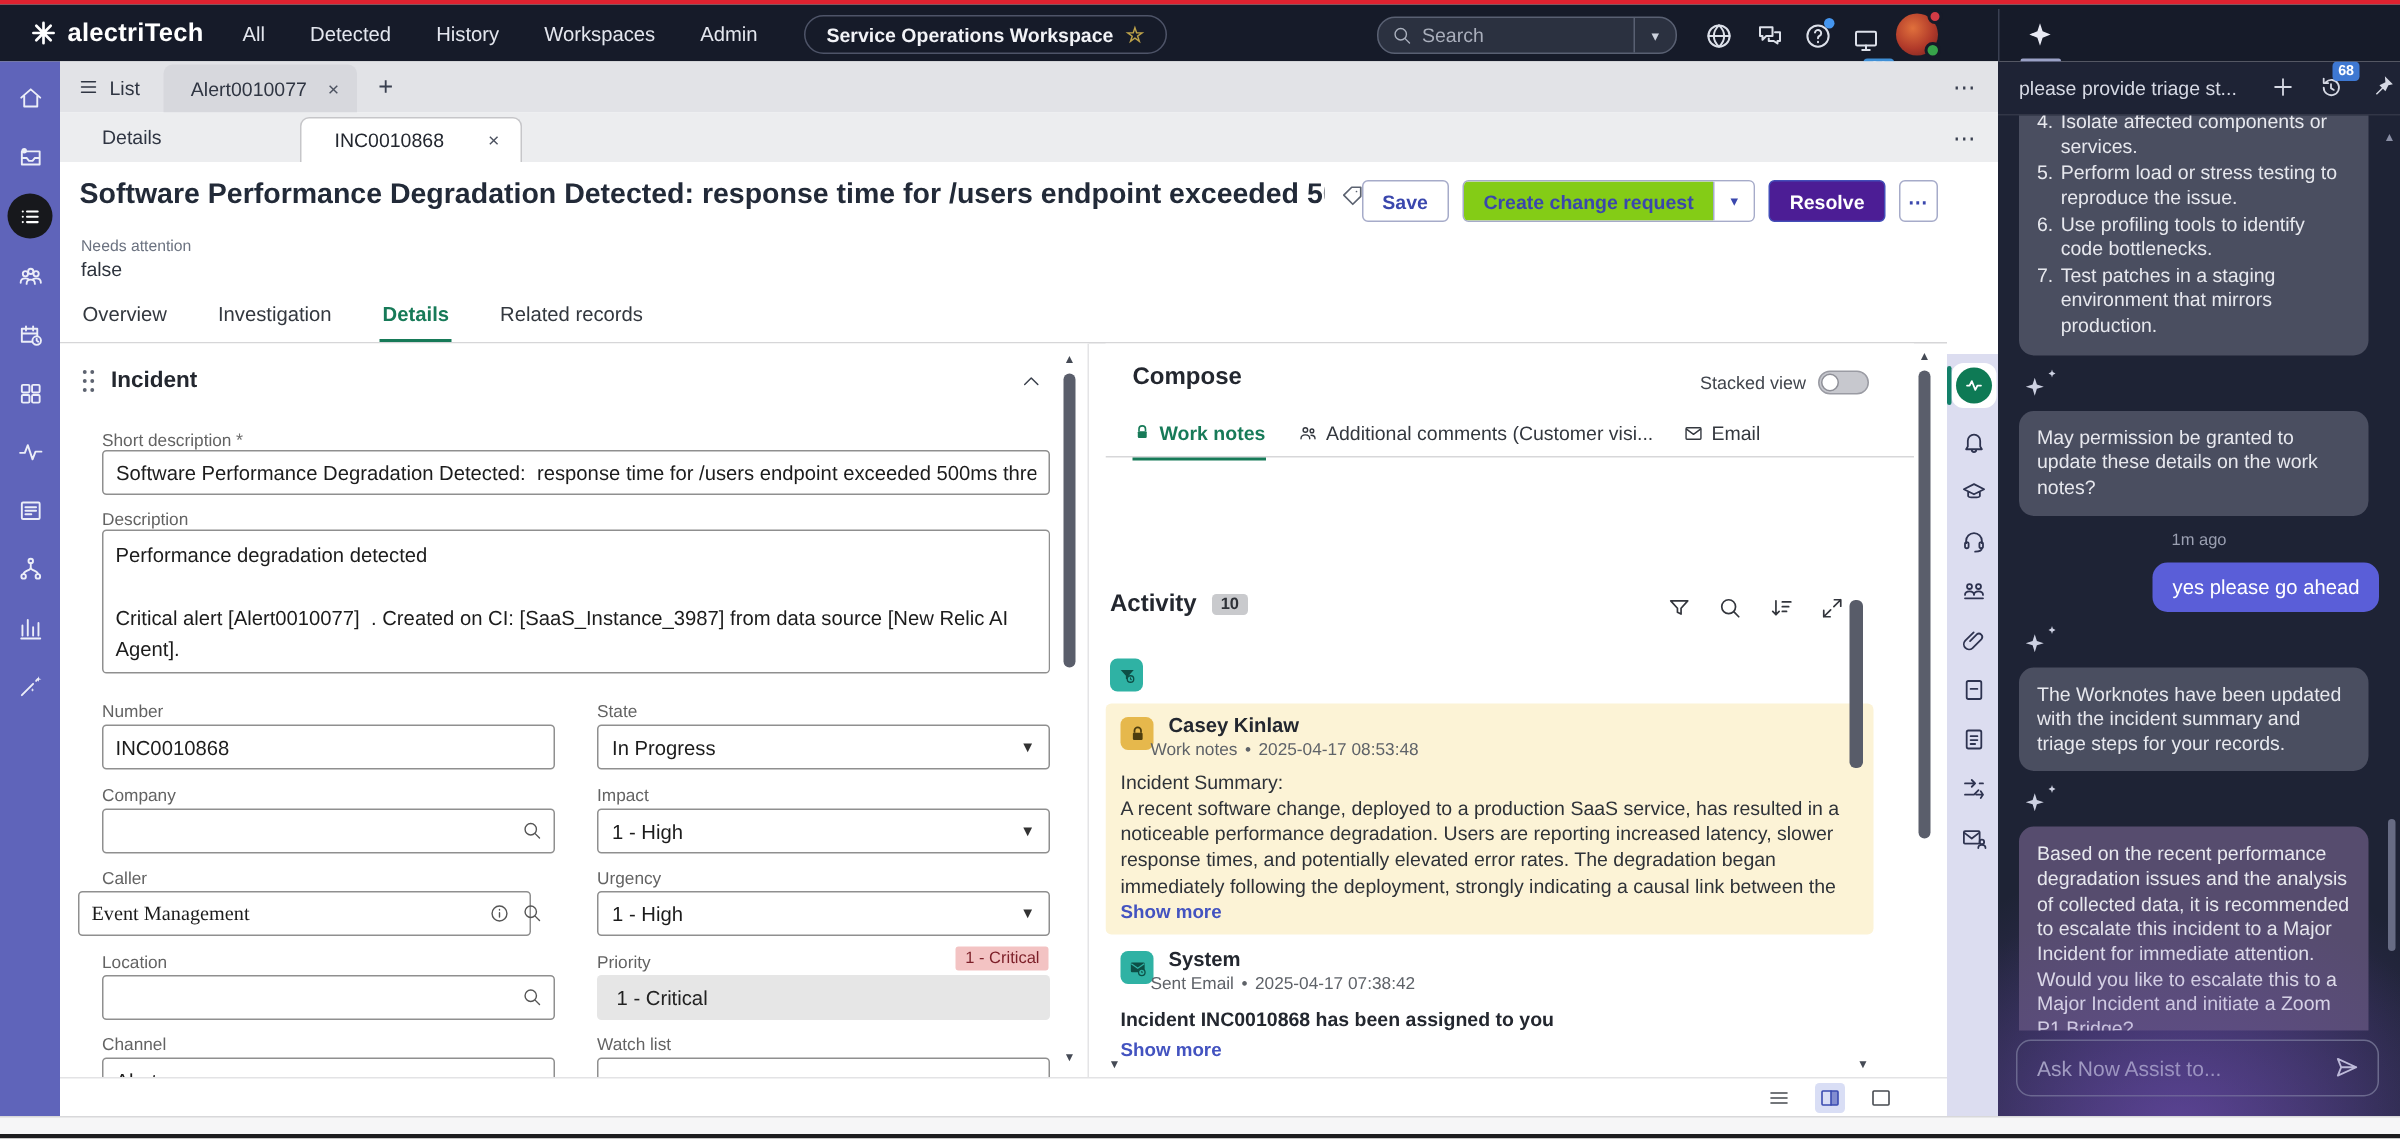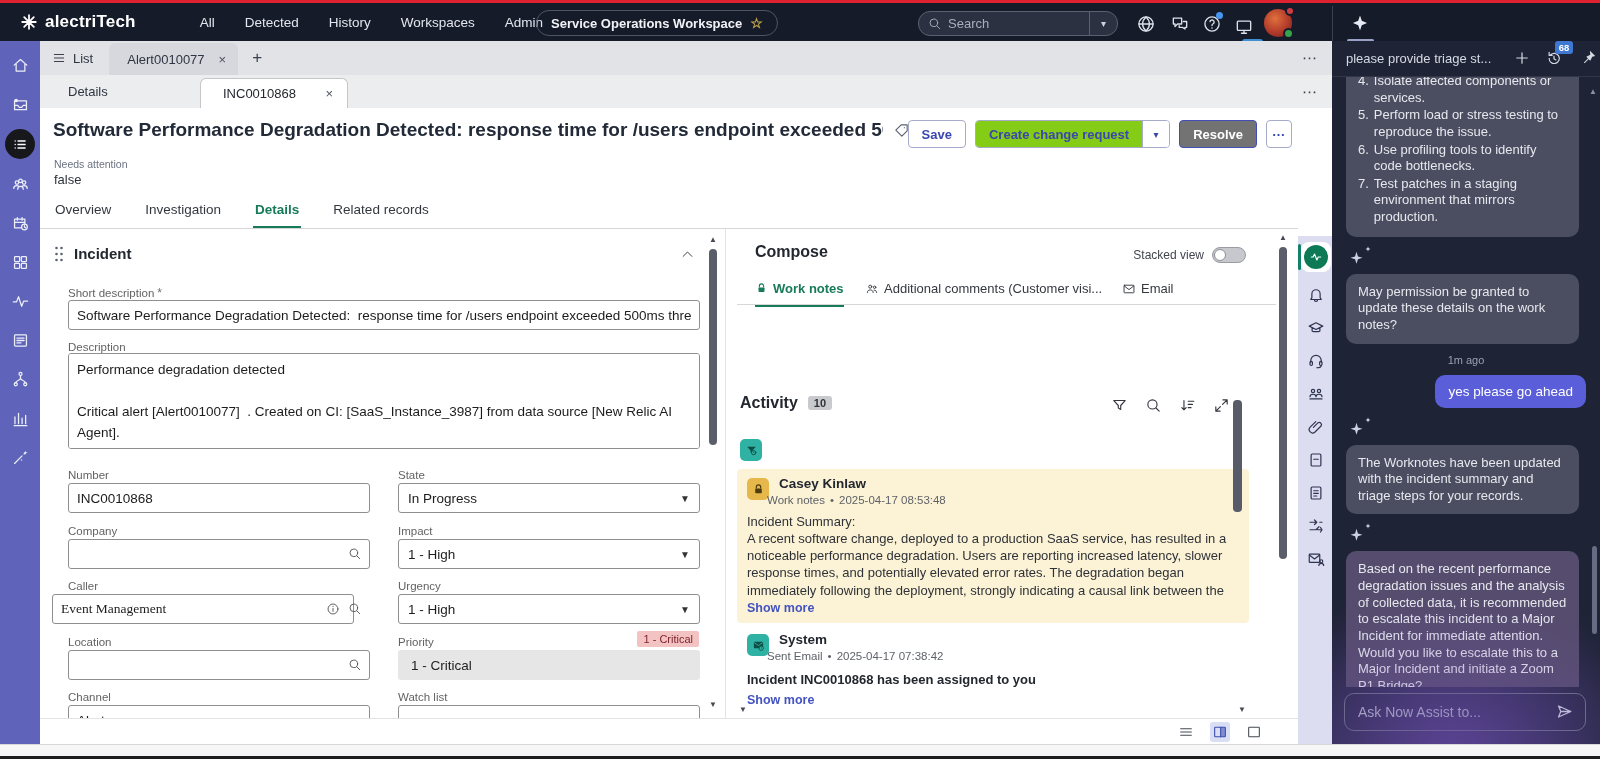--- a/index.html
+++ b/index.html
@@ -6,21 +6,21 @@
   html,body { width:1600px; height:759px; overflow:hidden; }
   body { font-family:"Liberation Sans", sans-serif; background:#ffffff; position:relative; color:#222; }
   svg { display:block; }
   .si { stroke:currentColor; fill:none; stroke-width:1.6; stroke-linecap:round; stroke-linejoin:round; }
 
   
   .top-red { position:absolute; top:0; left:0; width:1600px; height:3px; background:#df2230; }
   .topbar { position:absolute; top:3px; left:0; width:1600px; height:38px; background:#161b29; display:flex; align-items:center; color:#e7eaf1; }
   .logo { display:flex; align-items:center; gap:7px; margin-left:20px; }
   .logo-text { font-size:17px; font-weight:bold; color:#fff; letter-spacing:.2px; }
-  .topnav { display:flex; gap:30px; margin-left:64px; font-size:13.5px; color:#e3e6ee; }
+  .topnav { display:flex; gap:30px; margin-left:26px; font-size:13.5px; color:#e3e6ee; }
   .topnav span { cursor:pointer; }
   .ws-pill { position:absolute; left:536px; top:7px; height:26px; border:1px solid #4e5468; border-radius:14px; display:flex; align-items:center; gap:8px; padding:0 14px; font-size:13px; font-weight:bold; color:#f2f3f7; }
   .ws-star { color:#bda24a; font-size:14px; }
   .searchbox { position:absolute; left:918px; top:8px; width:200px; height:25px; background:#2b3140; border:1px solid #596072; border-radius:12px; display:flex; align-items:center; }
   .searchbox input { flex:1; background:transparent; border:none; outline:none; color:#c6cbd6; font-size:13px; font-family:inherit; width:120px; }
   .searchbox input::placeholder { color:#a9aebb; }
   .search-caret { width:28px; height:100%; border-left:1px solid #596072; display:flex; align-items:center; justify-content:center; color:#ccd1dc; font-size:10px; }
   .tb-ic { position:absolute; top:11px; width:20px; height:20px; color:#dde1ea; cursor:pointer; }
   .badge-21 { position:absolute; left:1242px; top:4px; background:#3e8fd6; color:#fff; font-size:10px; font-weight:bold; padding:1px 5px; border-radius:3px;margin-top:32px; }
   .help-dot { position:absolute; left:1216px; top:9px; width:7px; height:7px; border-radius:50%; background:#4596ef; }
@@ -55,21 +55,21 @@
   .record { position:absolute; left:0; top:67px; width:1258px; height:636px; }
   .r-head { position:absolute; left:0; top:0; width:100%; height:121px; border-bottom:1px solid #d6d6d8; background:#fff; }
   .r-title-row { position:absolute; left:13px; top:11px; display:flex; align-items:center; gap:10px; }
   .r-title { font-size:19px; font-weight:bold; color:#222a38; max-width:830px; white-space:nowrap; overflow:hidden; }
   .tag-ic { width:17px; height:17px; color:#5b6270; cursor:pointer; }
   .r-buttons { position:absolute; right:6px; top:12px; display:flex; gap:9px; align-items:center; }
   .btn { height:28px; border:1px solid #a6abc9; border-radius:4px; background:#fff; color:#3a47ad; font-size:13px; font-weight:bold; padding:0 13px; display:flex; align-items:center; cursor:pointer; font-family:inherit; }
   .btn-split { display:flex; height:28px; border:1px solid #a6abc9; border-radius:4px; overflow:hidden; }
   .btn-split .main-part { padding:0 13px; display:flex; align-items:center; color:#3a47ad; font-size:13px; font-weight:bold; cursor:pointer; background:#84cc16; }
   .btn-split .caret-part { width:27px; border-left:1px solid #a6abc9; display:flex; align-items:center; justify-content:center; color:#3a47ad; font-size:10px; cursor:pointer; background:#fff; }
-  .btn-primary { background:#737373; border-color:#434db8; color:#fff; }
+  .btn-primary { background:#4c1d95; border-color:#434db8; color:#fff; }
   .btn-more { width:26px; padding:0; justify-content:center; font-weight:bold; letter-spacing:1px; }
   .needs-label { position:absolute; left:14px; top:50px; font-size:10.5px; color:#6b7280; }
   .needs-value { position:absolute; left:14px; top:64px; font-size:13px; color:#2d333d; }
   .r-tabs { position:absolute; left:13px; bottom:0; display:flex; gap:30px; font-size:13.5px; }
   .r-tab { padding:8px 2px 9px; color:#33383f; cursor:pointer; }
   .r-tab.active { color:#177a58; border-bottom:2px solid #177a58; font-weight:bold; }
 
   
   .r-body { position:absolute; left:0; top:121px; width:100%; height:489px; }
   .form-panel { position:absolute; left:0; top:0; width:686px; height:489px; background:#fff; border-right:1px solid #e4e4e6; overflow:hidden; }

